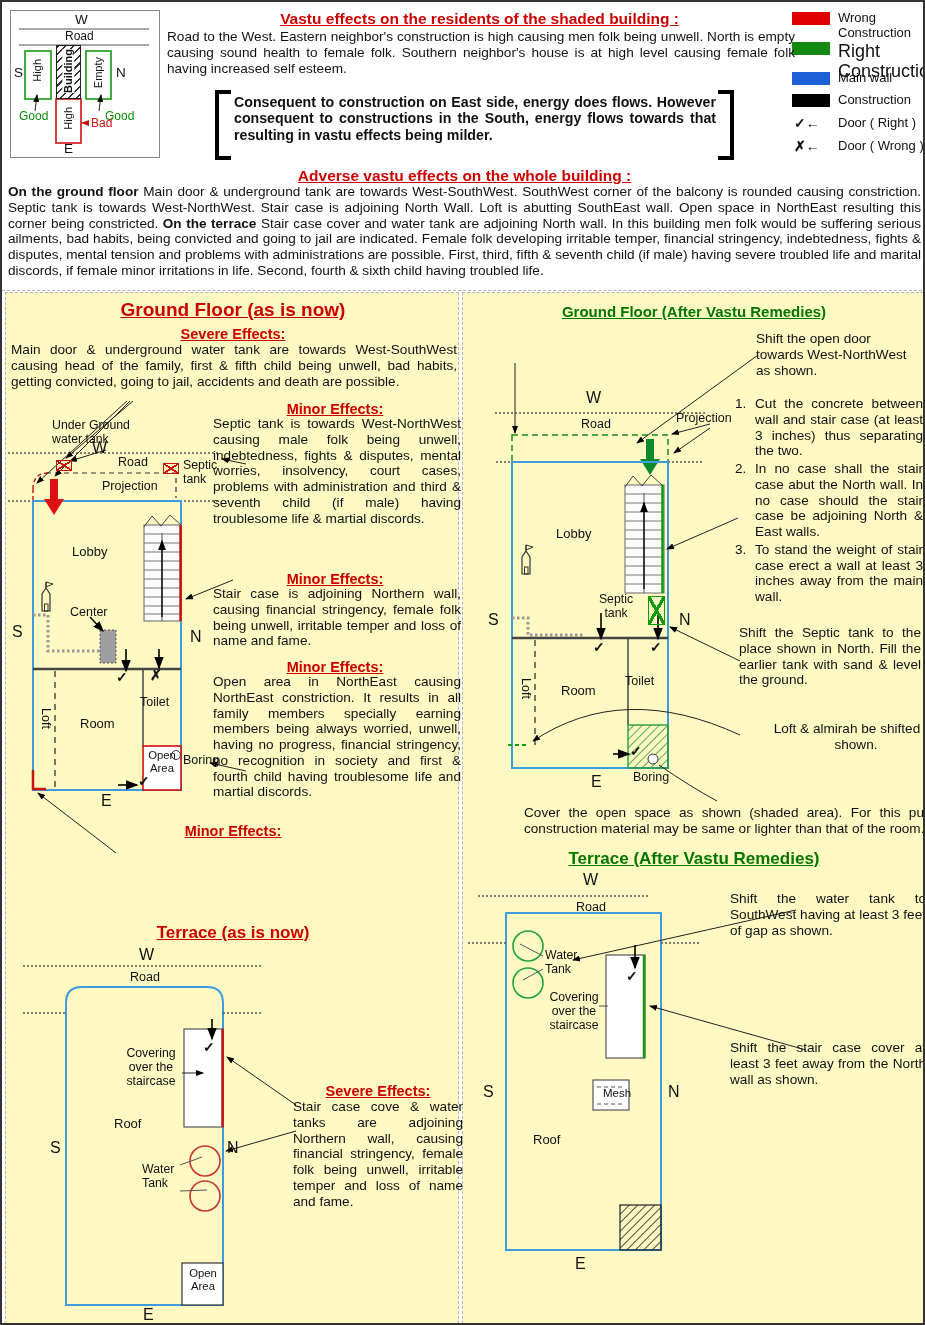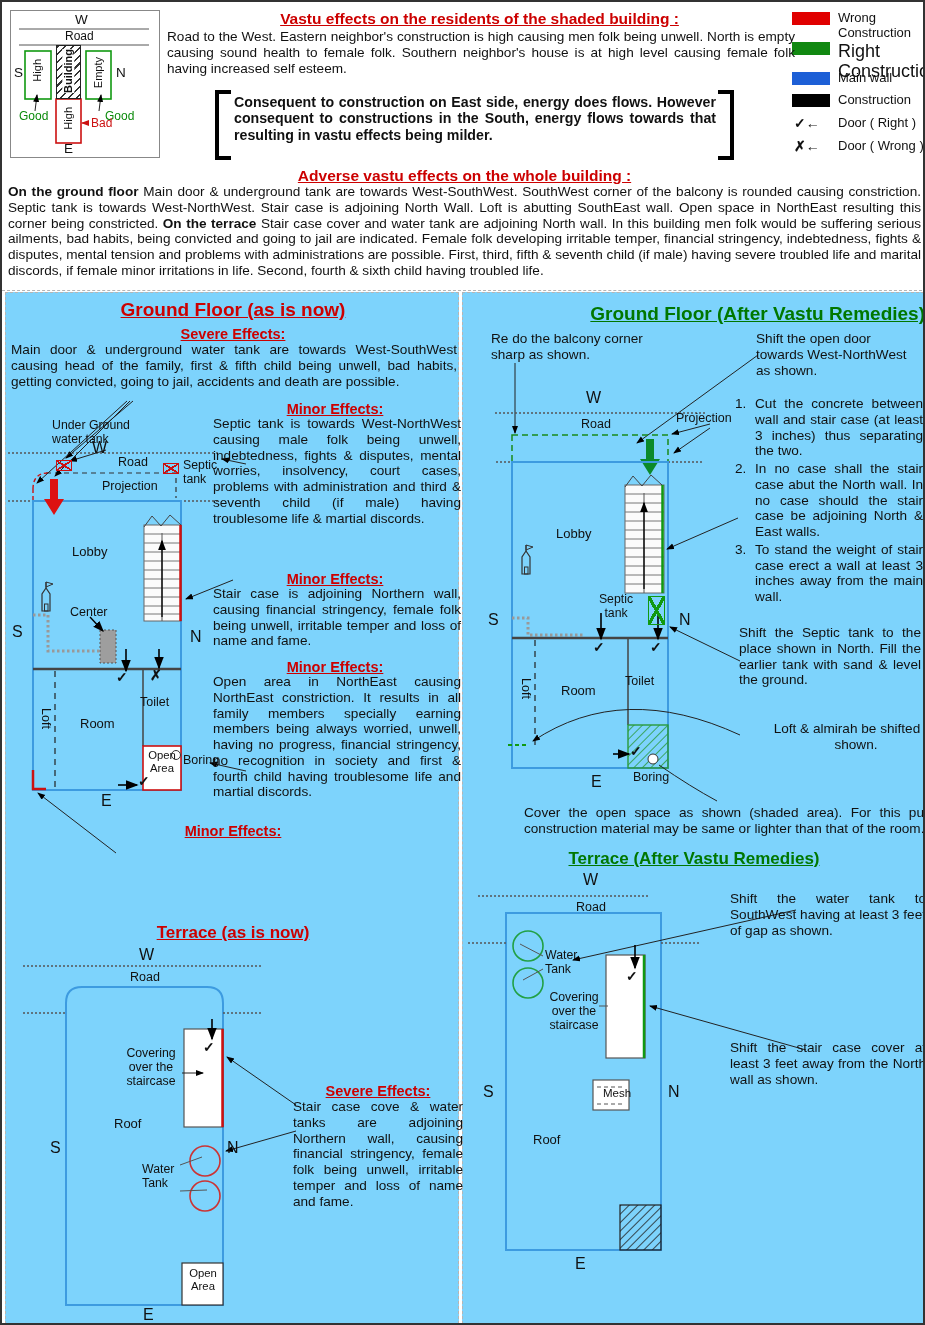--- a/index.html
+++ b/index.html
@@ -14,21 +14,21 @@
   .body-txt{position:absolute;font-size:13.6px;line-height:1.16;text-align:justify;color:#111;z-index:3;}
   .rhead{color:#cc0000;font-weight:bold;text-decoration:underline;}
   .ghead{color:#007700;font-weight:bold;text-decoration:underline;}
   .ctr{text-align:center;}
   .b{font-weight:bold;}
   .vtext{writing-mode:vertical-rl;}
   .vtext-up{writing-mode:vertical-rl;transform:rotate(180deg);}
   .sym{position:absolute;font-weight:bold;font-size:14px;z-index:4;}
   .sw{position:absolute;width:38px;height:13px;}
   .mini{position:absolute;left:8px;top:8px;width:148px;height:146px;border:1px solid #888;background:#fff;}
-  .col{position:absolute;border:1px dashed #b5b5b5;box-sizing:border-box;background:#7dd3fc;}
+  .col{position:absolute;border:1px dashed #b5b5b5;box-sizing:border-box;background:#fef9c3;}
   .bracket{position:absolute;width:12px;border:4px solid #000;}
   .bracket.l{border-right:none;}
   .bracket.r{border-left:none;}
   .hatch-b{background:repeating-linear-gradient(135deg,#333 0 1.5px,transparent 1.5px 5.5px);}
   .crossbox{position:absolute;background:
      linear-gradient(to top right,transparent 44%,currentColor 44% 56%,transparent 56%),
      linear-gradient(to bottom right,transparent 44%,currentColor 44% 56%,transparent 56%);
      border:1.6px solid currentColor;box-sizing:border-box;z-index:2;}
   .greenlbl{color:#0a8a0a;}
   .redlbl{color:#cc1111;}
@@ -307,22 +307,21 @@
 
     <div class="crossbox" style="left:185px;top:303px;width:17px;height:29px;color:#119911;"></div>
 
     <svg class="ov" style="left:55px;top:250px;" width="22" height="32" viewBox="0 0 22 32">
       <path d="M4,31 V14 L8,8 L12,14 V31 Z" fill="none" stroke="#333" stroke-width="1.2"></path>
       <rect x="6.5" y="24" width="3.5" height="7" fill="none" stroke="#333" stroke-width="1"></rect>
       <line x1="8" y1="8" x2="8" y2="2" stroke="#333" stroke-width="1.2"></line>
       <path d="M8,2 L15,4 L8,7 Z" fill="none" stroke="#333" stroke-width="1"></path>
     </svg>
 
-    <div class="body-txt ctr ghead" style="left:0;top:10px;width:462px;font-size:19px;text-align:right;">Ground Floor (After Vastu Remedies)</div>
-    <div class="body-txt" style="left:28px;top:38px;width:162px;text-align:left;">Re do the balcony corner sharp as shown.</div>
+    <div class="body-txt ctr ghead" style="left:0;top:10px;width:462px;font-size:15px;">Ground Floor (After Vastu Remedies)</div>
     <div class="body-txt" style="left:293px;top:38px;width:165px;text-align:left;">Shift the open door towards West-NorthWest as shown.</div>
 
     <div class="lbl dir" style="left:123px;top:96px;">W</div>
     <div class="lbl" style="left:118px;top:124px;">Road</div>
     <div class="lbl" style="left:213px;top:118px;">Projection</div>
     <div class="lbl" style="left:93px;top:234px;font-size:13px;">Lobby</div>
     <div class="lbl wrap ctr" style="left:128px;top:300px;width:50px;font-size:12.3px;">Septic tank</div>
     <div class="lbl dir" style="left:25px;top:318px;">S</div>
     <div class="lbl dir" style="left:216px;top:318px;">N</div>
     <div class="lbl vtext" style="left:56px;top:385px;">Loft</div>

